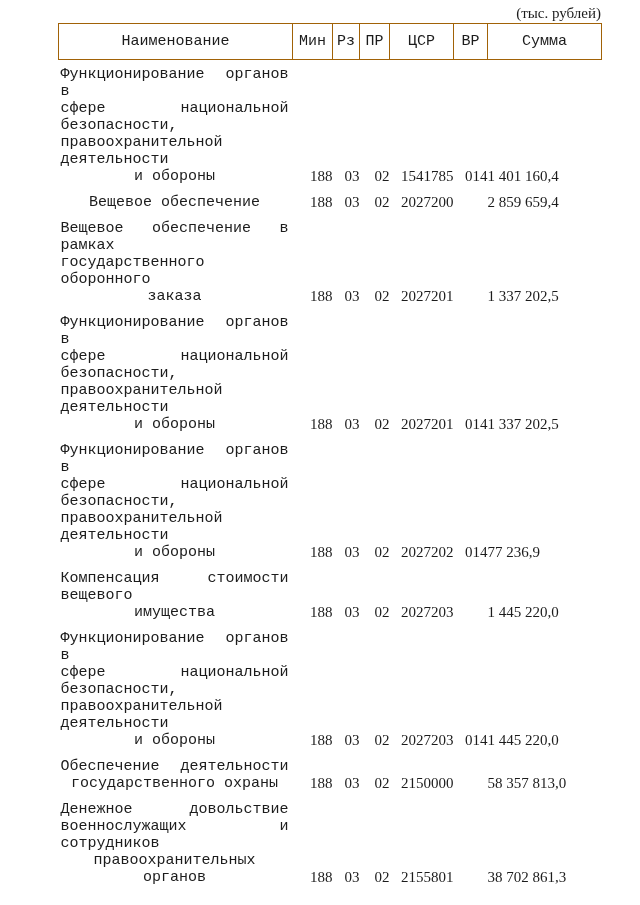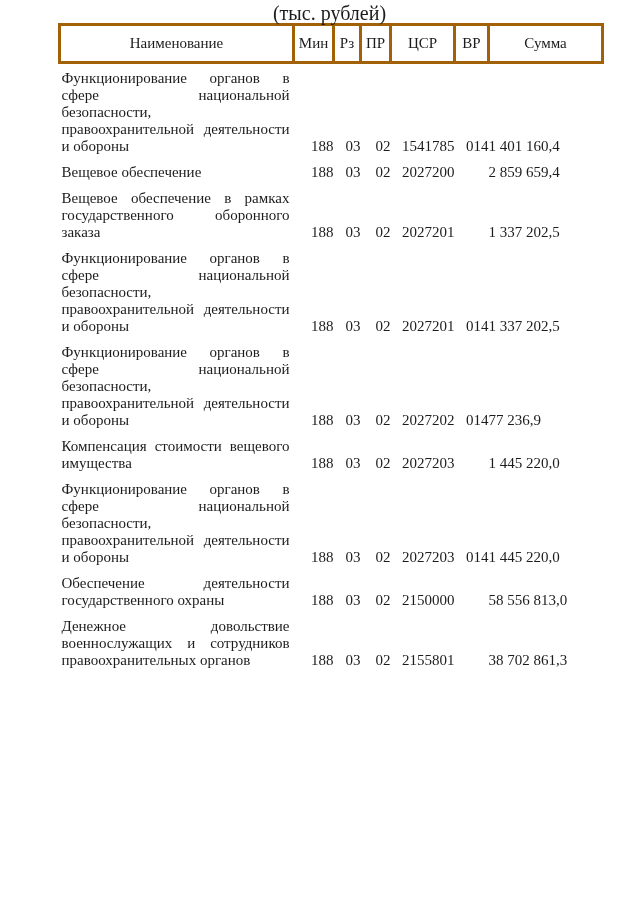--- a/index.html
+++ b/index.html
@@ -18,56 +18,58 @@
   }
   .page-number {
     padding-top: 30px;
     text-align: center;
     font-size: 16px;
     line-height: 18px;
   }
   .units {
     width: 543px;
     margin: 5px 9px 1px 58px;
-    text-align: center;
-    font-size: 20px;
+    text-align: right;
+    font-size: 15px;
     line-height: 17px;
   }
   table.budget {
     margin-left: 58px;
     width: 543px;
     border-collapse: collapse;
     table-layout: fixed;
   }
   table.budget thead th {
-    border: 3px solid #a16207;
+    border: 1px solid #a16207;
     font-weight: normal;
     font-size: 15px;
     height: 35px;
     text-align: center;
     vertical-align: middle;
     padding: 0;
     background: #ffffff;
+    font-family: Liberation Mono, monospace;
   }
   table.budget tbody td {
     vertical-align: bottom;
     font-size: 15px;
     line-height: 17px;
     padding: 6px 0 3px 0;
   }
   td.name {
     padding-left: 2px !important;
     padding-right: 4px !important;
+    font-family: Liberation Mono, monospace;
   }
   td.name .jline {
     text-align: justify;
     text-align-last: justify;
   }
   td.name .lastline {
-    text-align: left;
+    text-align: center;
   }
   td.num {
     text-align: right;
   }
   td.sum {
     text-align: left;
     padding-right: 6px !important;
   }
 </style>
 </head>
@@ -197,21 +199,21 @@
         <tr>
           <td class="name">
             <div class="jline">Обеспечение деятельности</div>
             <div class="lastline">государственного охраны</div>
           </td>
           <td class="num">188</td>
           <td class="num">03</td>
           <td class="num">02</td>
           <td class="num">2150000</td>
           <td class="num"></td>
-          <td class="sum">58 556 813,0</td>
+          <td class="sum">58 357 813,0</td>
         </tr>
         <tr>
           <td class="name">
             <div class="jline">Денежное довольствие</div>
             <div class="jline">военнослужащих и сотрудников</div>
             <div class="lastline">правоохранительных органов</div>
           </td>
           <td class="num">188</td>
           <td class="num">03</td>
           <td class="num">02</td>

